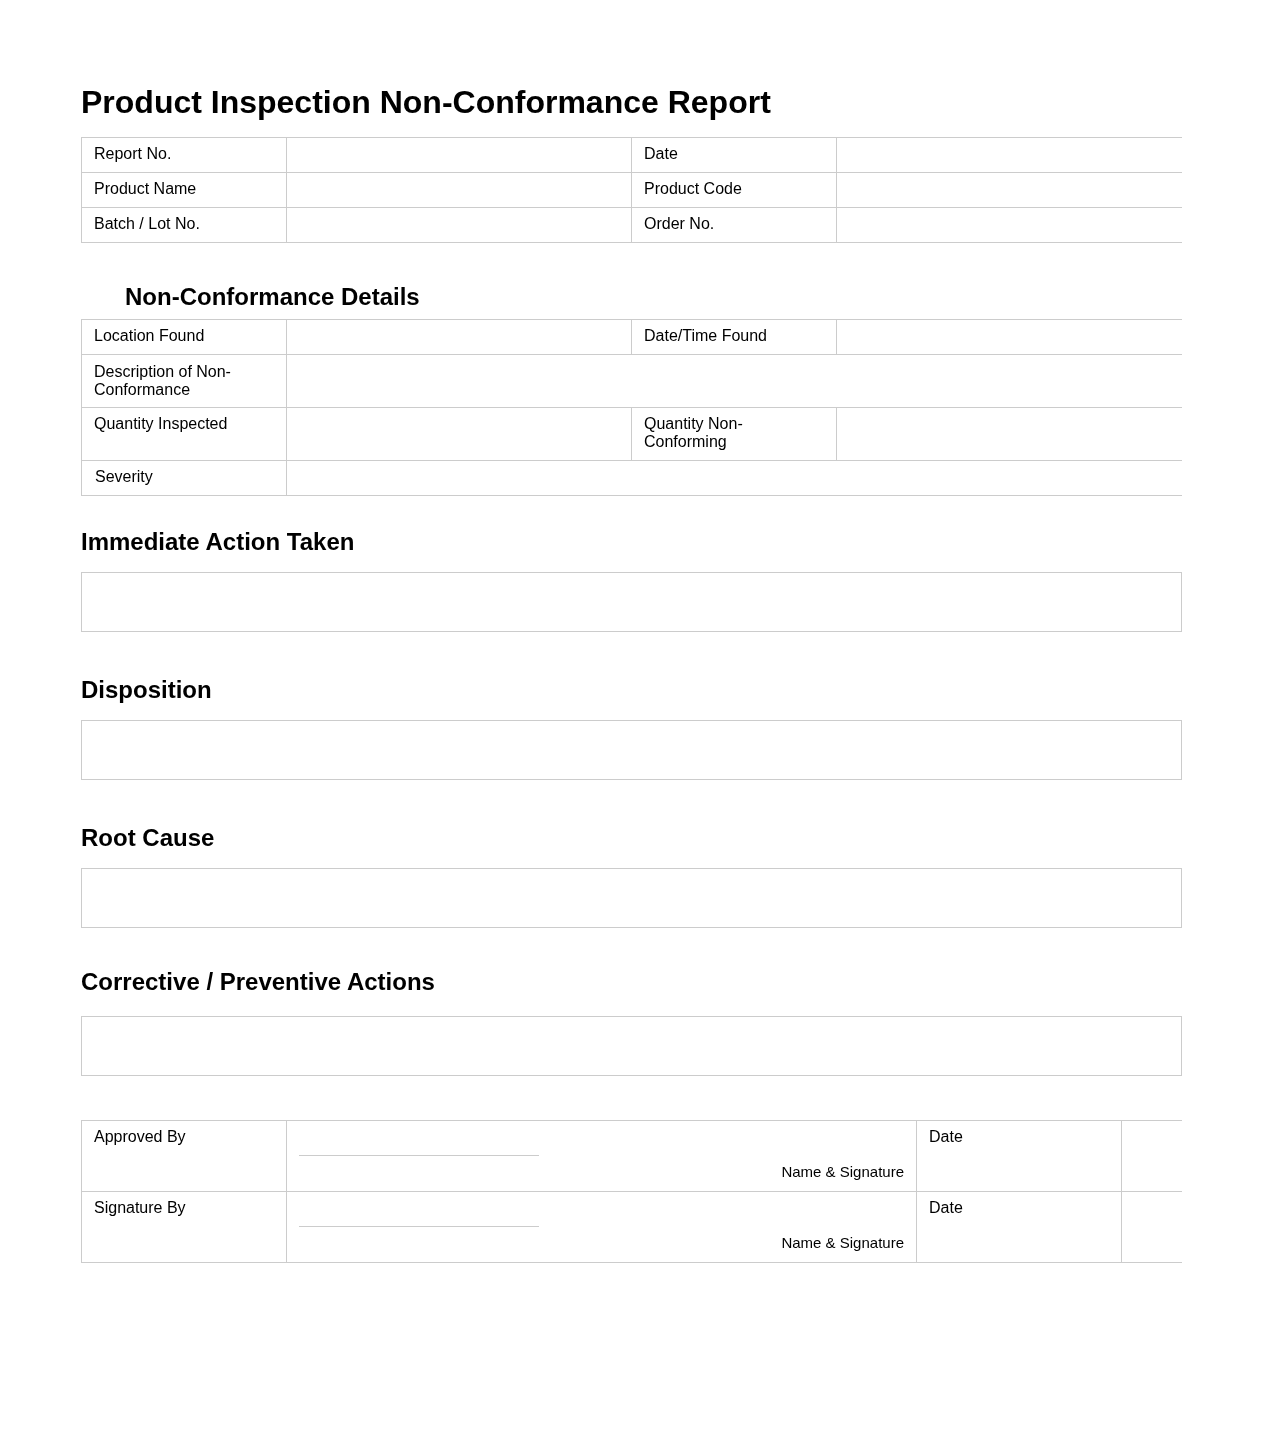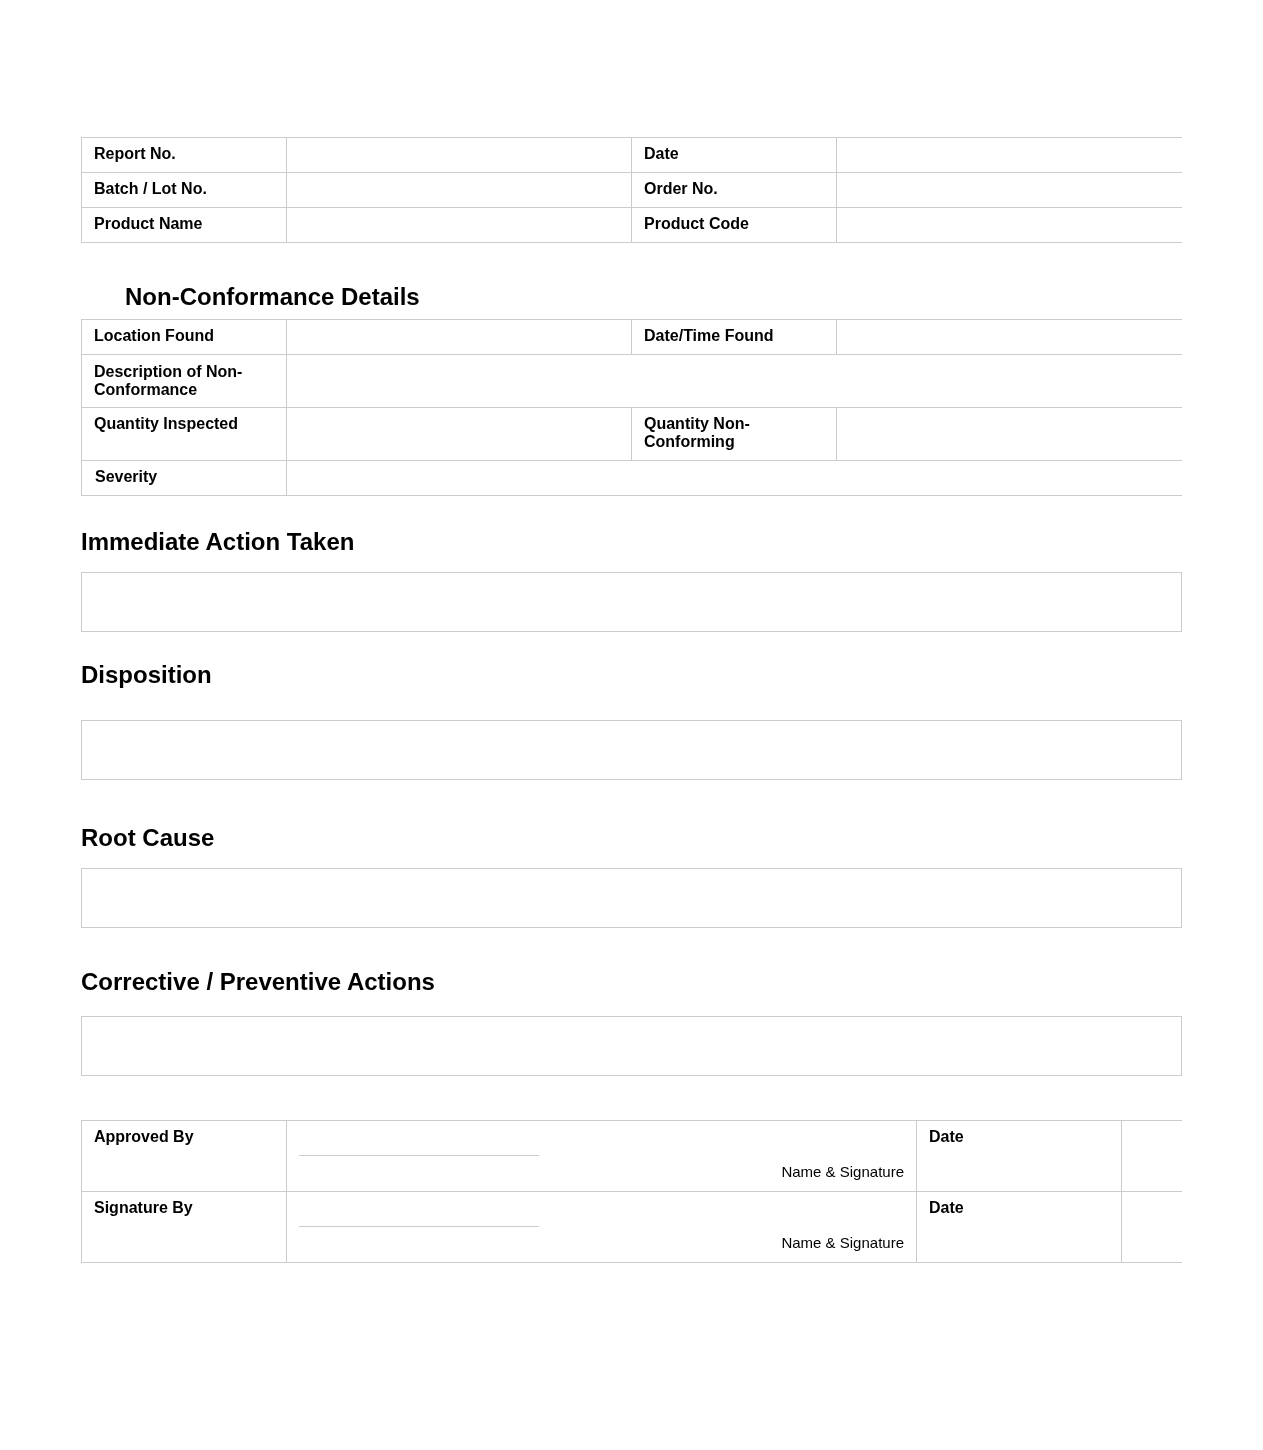--- a/index.html
+++ b/index.html
@@ -14,60 +14,61 @@
     }
     h2 {
       position: absolute; left: 0; margin: 0;
       font-size: 24px; font-weight: bold; line-height: 28px;
     }
     table { border-collapse: collapse; position: absolute; left: 0; width: 1101px; table-layout: fixed; }
     td {
       border: 1px solid #cccccc; vertical-align: top;
       padding: 7px 12px 0 12px; font-size: 16px; line-height: 18px;
     }
-    td.lbl { font-weight: bold; }
+    td.lbl { font-weight: normal; }
     .box {
       position: absolute; left: 0; width: 1099px; height: 58px;
       border: 1px solid #cccccc; background: #fff;
     }
     .sigline {
       width: 240px; border-top: 1px solid #cccccc; margin-top: 27px;
     }
     .sigcap { font-size: 15px; line-height: 18px; margin-top: 7px; font-weight: normal; text-align: right; }
   </style>
 </head>
 <body>
 
 <div class="page">
 
+  <h1>Product Inspection Non-Conformance Report</h1>
 
   <table style="top:137px;">
     <colgroup>
         <col style="width:205px">
         <col style="width:345px">
         <col style="width:205px">
         <col style="width:346px">
       </colgroup>
     <tbody>
         <tr style="height:35px;">
       <td class="lbl">Report No.</td>
       <td></td>
       <td class="lbl">Date</td>
       <td></td>
     </tr>
     <tr style="height:35px;">
+      <td class="lbl">Product Name</td>
+      <td></td>
+      <td class="lbl">Product Code</td>
+      <td></td>
+    </tr>
+    <tr style="height:35px;">
       <td class="lbl">Batch / Lot No.</td>
       <td></td>
       <td class="lbl">Order No.</td>
-      <td></td>
-    </tr>
-    <tr style="height:35px;">
-      <td class="lbl">Product Name</td>
-      <td></td>
-      <td class="lbl">Product Code</td>
       <td></td>
     </tr>
   </tbody>
     </table>
 
   <h2 style="top:283px;margin-left:44px;">Non-Conformance Details</h2>
   <table style="top:319px;">
     <colgroup>
         <col style="width:205px">
         <col style="width:345px">
@@ -94,21 +95,21 @@
     <tr style="height:35px;">
       <td class="lbl" style="padding-left:13px;">Severity</td>
       <td colspan="3"></td>
     </tr>
   </tbody>
     </table>
 
   <h2 style="top:528px;">Immediate Action Taken</h2>
   <div class="box" style="top:572px;"></div>
 
-  <h2 style="top:661px;text-align:center;">Disposition</h2>
+  <h2 style="top:676px;text-align:center;">Disposition</h2>
   <div class="box" style="top:720px;"></div>
 
   <h2 style="top:824px;">Root Cause</h2>
   <div class="box" style="top:868px;"></div>
 
   <h2 style="top:968px;text-align:center;">Corrective / Preventive Actions</h2>
   <div class="box" style="top:1016px;"></div>
 
   <table style="top:1120px;">
     <colgroup>

